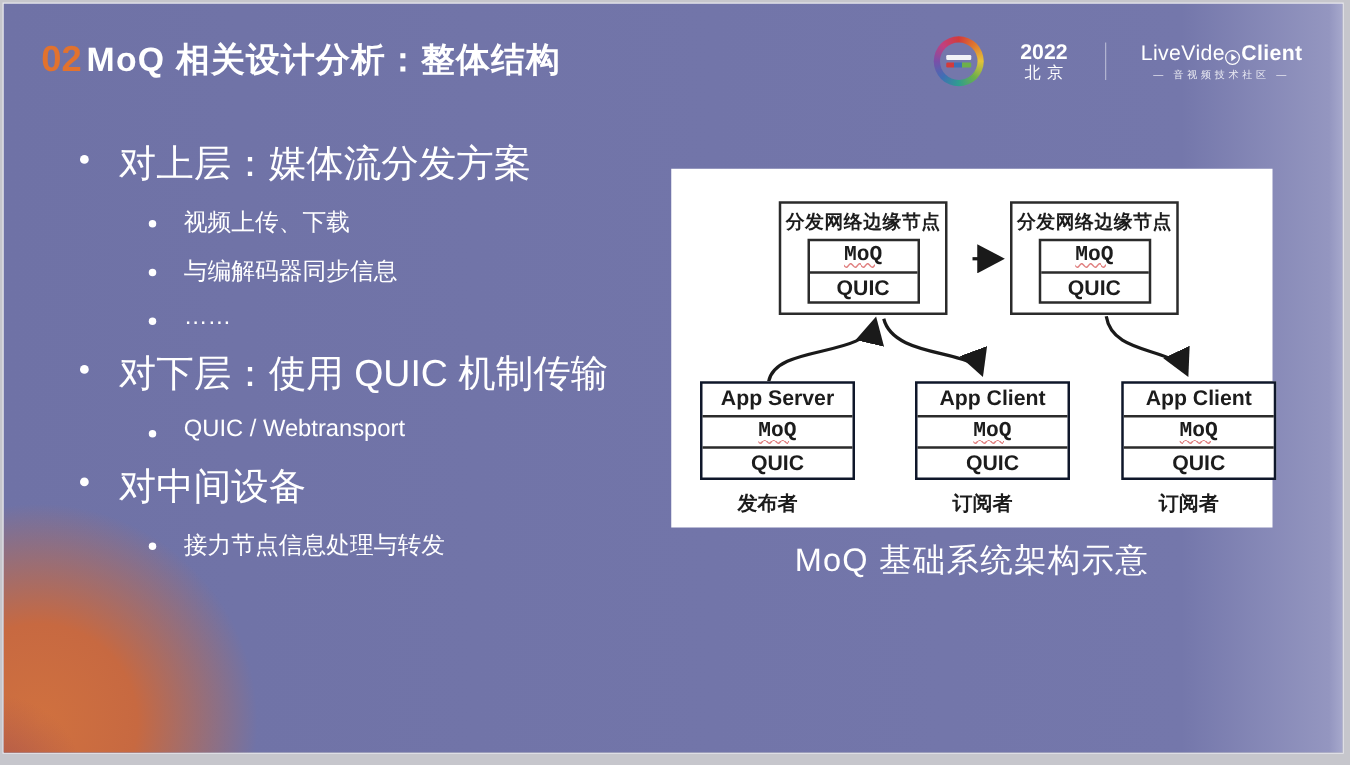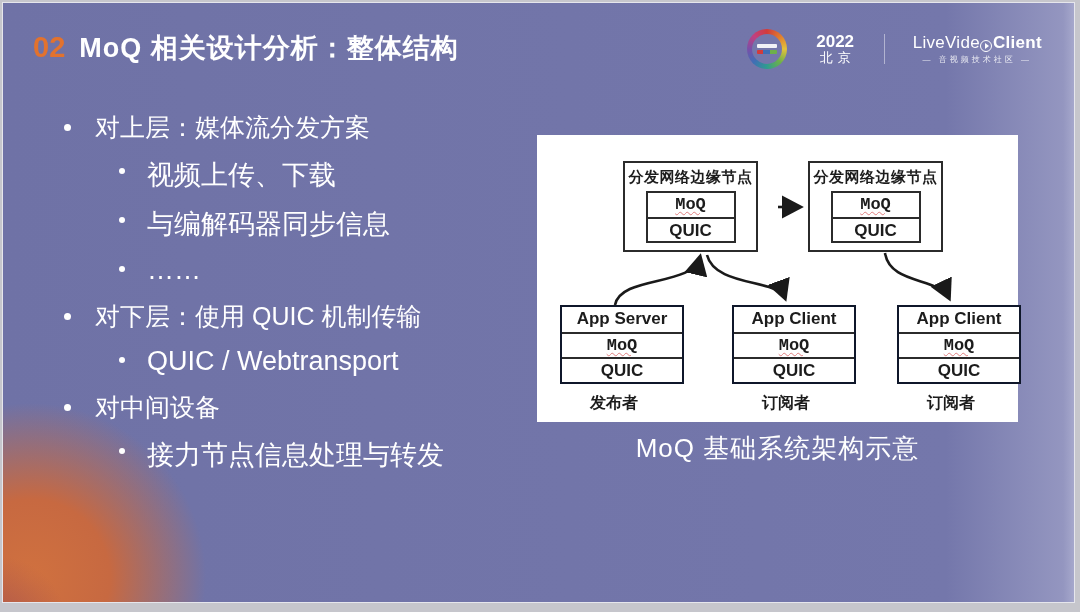--- a/index.html
+++ b/index.html
@@ -11,21 +11,21 @@
   .slide {
     position:absolute; top:3px; left:3px; right:6px; bottom:10px;
     background:
       radial-gradient(circle 70px at -6px 104%, rgba(150,70,85,.55) 0%, rgba(150,70,85,0) 100%),
       radial-gradient(circle 175px at 28px 575px, #d0713f 0%, #c76941 45%, rgba(199,105,65,0) 100%),
       linear-gradient(90deg, #6f72a6 0%, #7477ab 88%, #9496c0 99%, #a6a8cc 100%);
     box-shadow:0 0 0 1px #e6e6ec;
   }
 
   
-  .header { position:absolute; top:27px; left:30px; display:flex; align-items:baseline; gap:14px; }
+  .header { position:absolute; top:27px; left:30px; display:flex; align-items:baseline; gap:4px; }
   .slide-num { color:#e2722e; font-size:29px; font-weight:700; }
   .slide-title { color:#ffffff; font-size:27px; font-weight:600; letter-spacing:1px; }
 
   
   .brand { position:absolute; top:26px; right:32px; display:flex; align-items:center; gap:28px; }
   .brand-logo { width:40px; height:40px; border-radius:50%;
     background:conic-gradient(#d23b3b,#e07a2e,#e3c23a,#6db04a,#2f9d8f,#3f6fb5,#7a4fa8,#c2407f,#d23b3b);
     position:relative; }
   .brand-logo::after { content:""; position:absolute; inset:5px; border-radius:50%;
     background:#7477ab; }
@@ -42,25 +42,25 @@
   .lvs-name .bold { font-weight:700; }
   .play-o { display:inline-flex; align-items:center; justify-content:center;
     width:12px; height:12px; border:1.5px solid #fff; border-radius:50%;
     vertical-align:-1px; margin:0 .5px; }
   .play-o::after { content:""; display:block; margin-left:2px;
     border-left:4px solid #fff; border-top:3px solid transparent; border-bottom:3px solid transparent; }
   .lvs-tagline { font-size:8px; letter-spacing:3px; opacity:.85; margin-top:2px; }
 
   
   .bullets { position:absolute; left:52px; top:108px; width:475px; color:#fff; list-style:none; }
-  .b1 { position:relative; padding-left:40px; font-size:25px; font-weight:500; margin-bottom:9px; }
+  .b1 { position:relative; padding-left:40px; font-size:30px; font-weight:500; margin-bottom:9px; }
   .b1::before { content:""; position:absolute; left:9px; top:13px; width:7px; height:7px;
     border-radius:50%; background:#fff; }
   .b2 { list-style:none; margin:10px 0 14px; }
-  .b2 li { position:relative; padding-left:92px; font-size:27px; font-weight:400; margin:13px 0; }
+  .b2 li { position:relative; padding-left:92px; font-size:19px; font-weight:400; margin:13px 0; }
   .b2 li::before { content:""; position:absolute; left:64px; top:11px; width:6px; height:6px;
     border-radius:50%; background:#fff; }
 
   
   .panel { position:absolute; left:534px; top:132px; width:481px; height:287px; background:#ffffff; }
   .node { position:absolute; border:2px solid #2b2b2b; background:#fff; text-align:center; }
   .edge-node { width:135px; height:91px; top:26px; padding-top:5px; }
   .edge-node.en-left { left:86px; }
   .edge-node.en-right { left:271px; }
   .edge-title { font-size:15px; font-weight:600; color:#1c1c1c; letter-spacing:.5px; }

